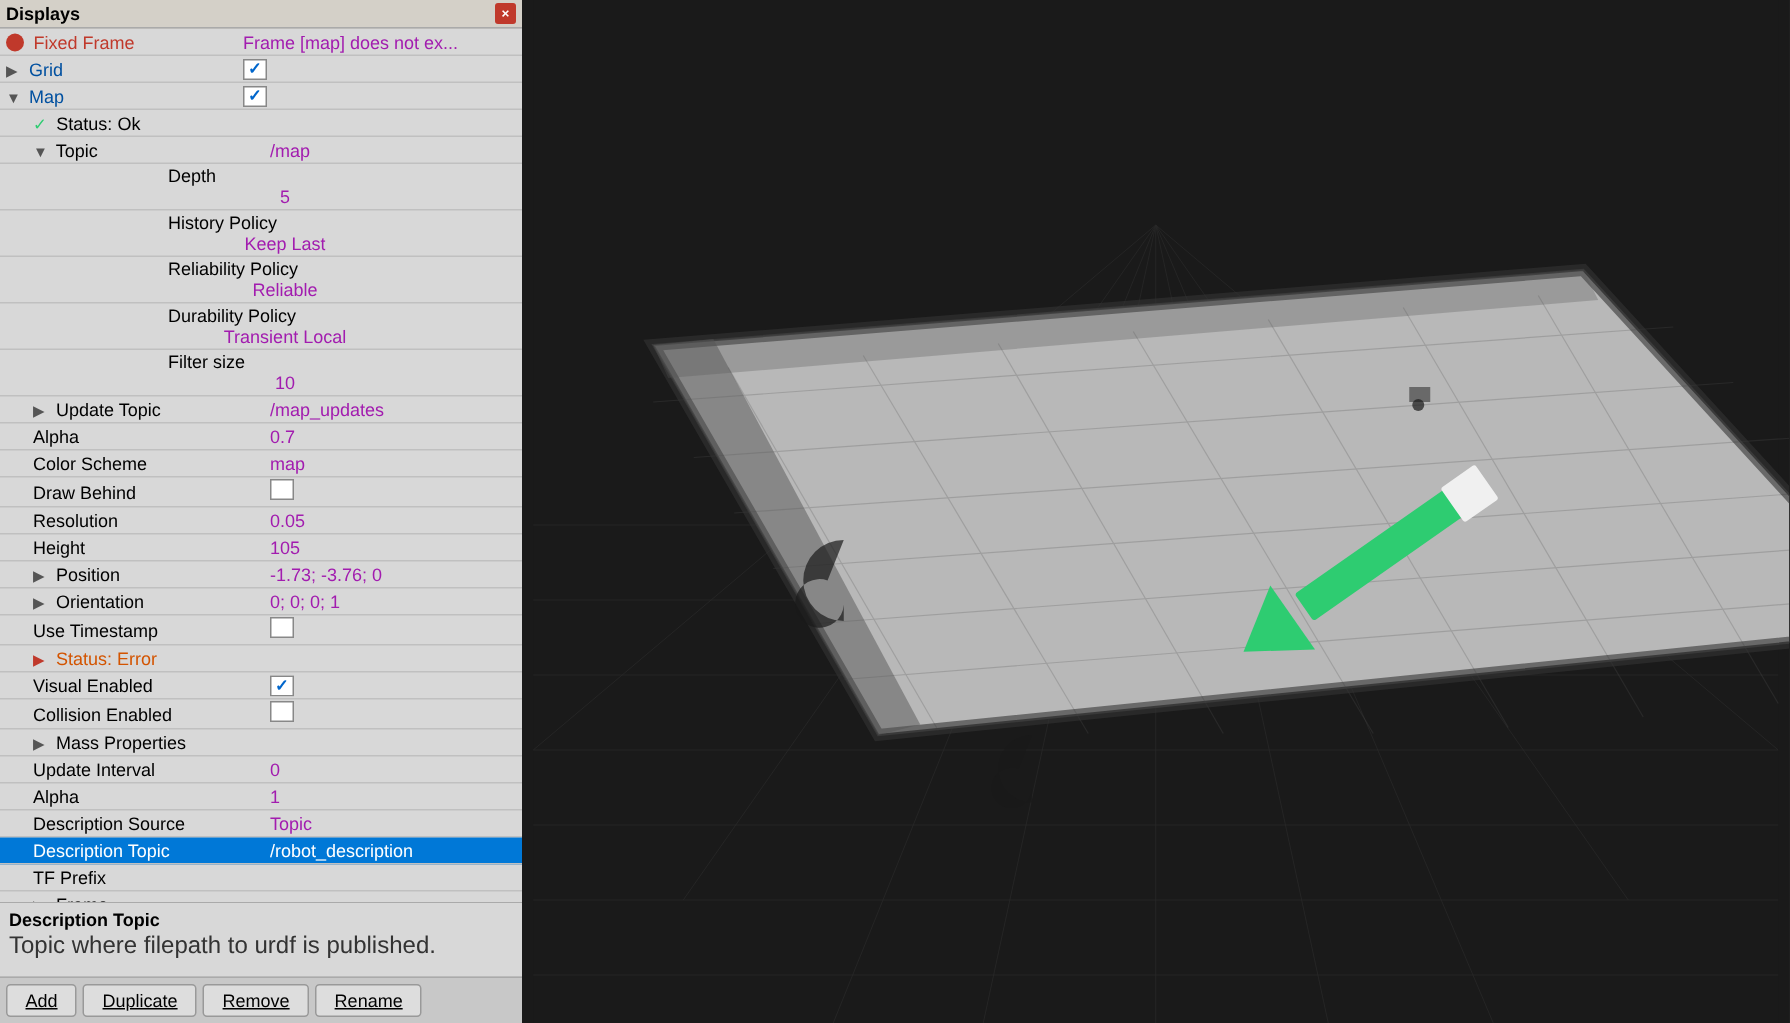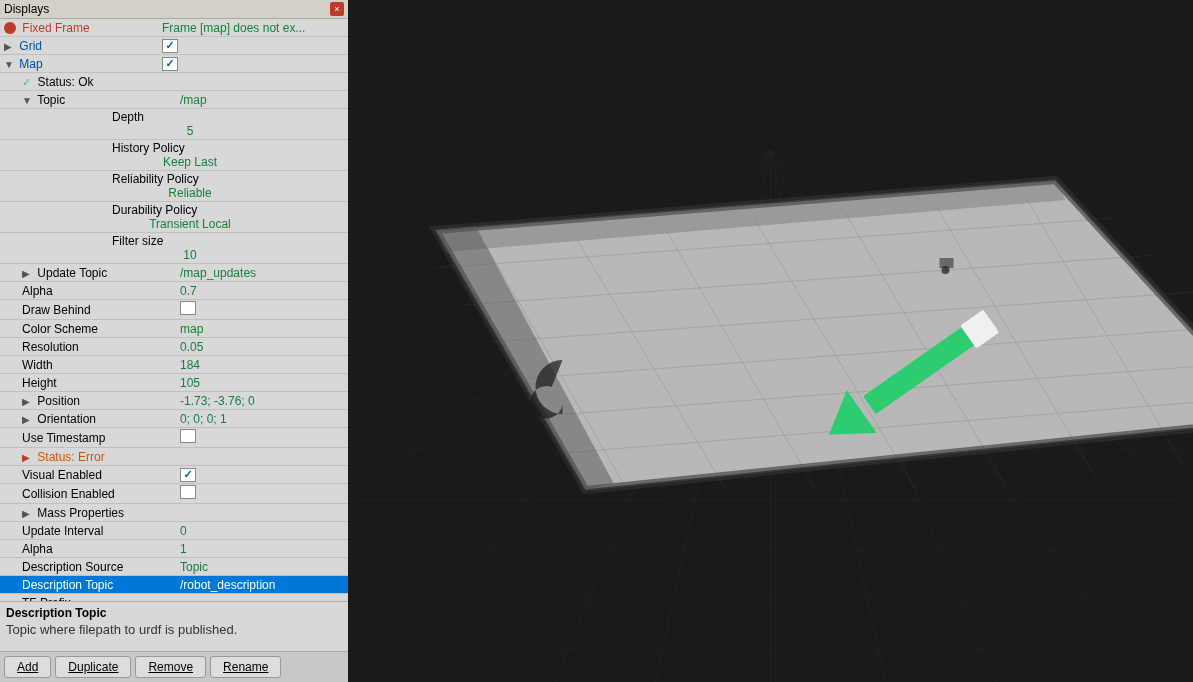--- a/index.html
+++ b/index.html
@@ -29,21 +29,21 @@
       color: #000;
       display: flex;
       flex-direction: column;
       flex-shrink: 0;
       overflow: hidden;
     }
 
     .displays-header {
       background: #d4d0c8;
       padding: 2px 4px;
-      font-weight: normal;
+      font-weight: bold;
       font-size: 12px;
       color: #000;
       border-bottom: 1px solid #aaa;
       display: flex;
       align-items: center;
       justify-content: space-between;
     }
     .displays-close-btn {
       width: 14px;
       height: 14px;
@@ -81,21 +81,21 @@
       width: 158px;
       min-width: 158px;
       padding-left: 2px;
       color: #000;
       white-space: nowrap;
       overflow: hidden;
       text-overflow: ellipsis;
     }
     .value-col {
       flex: 1;
-      color: #15803d;
+      color: #a21caf;
       white-space: nowrap;
       overflow: hidden;
       text-overflow: ellipsis;
       padding-left: 2px;
     }
 
     .indent-1 { padding-left: 20px; }
     .indent-2 { padding-left: 32px; flex-direction: column; }
 
     .expand-arrow {
@@ -154,21 +154,21 @@
       padding: 4px 6px;
       min-height: 50px;
     }
     .info-title {
       font-weight: bold;
       font-size: 12px;
       color: #000;
       margin-bottom: 2px;
     }
     .info-text {
-      font-size: 13px;
+      font-size: 16px;
       color: #333;
     }
 
     
     .bottom-buttons {
       display: flex;
       padding: 4px;
       gap: 4px;
       background: #c8c8c8;
       border-top: 1px solid #aaa;
@@ -288,40 +288,36 @@
         </div>
         <div class="value-col">/map_updates</div>
       </div>
 
       <div class="tree-row indent-1">
         <div class="label-col">Alpha</div>
         <div class="value-col">0.7</div>
       </div>
 
       <div class="tree-row indent-1">
-        <div class="label-col">Draw Behind</div>
-        <div class="value-col">
-          <div class="checkbox-cell"></div>
-        </div>
-      </div>
-
-      <div class="tree-row indent-1">
         <div class="label-col">Color Scheme</div>
         <div class="value-col">map</div>
       </div>
 
       <div class="tree-row indent-1">
+        <div class="label-col">Draw Behind</div>
+        <div class="value-col">
+          <div class="checkbox-cell"></div>
+        </div>
+      </div>
+
+      <div class="tree-row indent-1">
         <div class="label-col">Resolution</div>
         <div class="value-col">0.05</div>
       </div>
 
-      <div class="tree-row indent-1">
-        <div class="label-col">Width</div>
-        <div class="value-col">184</div>
-      </div>
 
       <div class="tree-row indent-1">
         <div class="label-col">Height</div>
         <div class="value-col">105</div>
       </div>
 
       <div class="tree-row indent-1">
         <div class="label-col">
           <span class="expand-arrow">▶</span>
           <span>Position</span>

